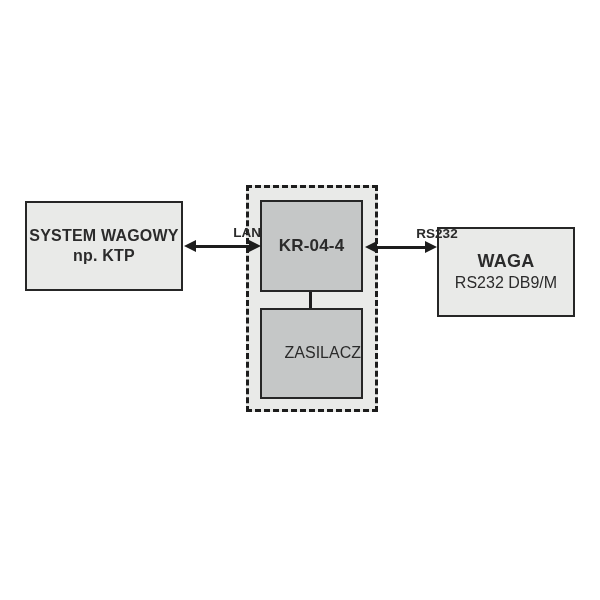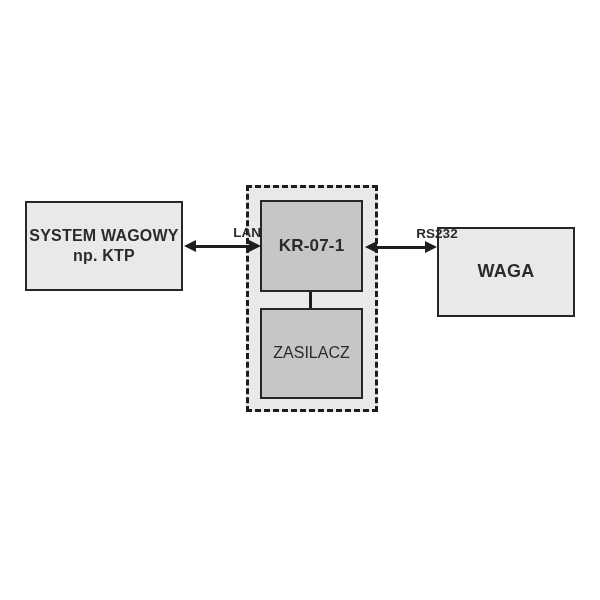--- a/index.html
+++ b/index.html
@@ -30,21 +30,21 @@
 
   .dashed-group{
     position:absolute;left:246px;top:185px;width:132px;height:227px;
     background:var(--box-light);
     border:3px dashed var(--line);
     z-index:1;
   }
 
   #box-system{left:25px;top:201px;width:158px;height:90px;z-index:2;}
   #box-kr{left:260px;top:200px;width:103px;height:92px;z-index:3;}
-  #box-zasilacz{left:260px;top:308px;width:103px;height:91px;z-index:3;}
+  #box-zasilacz{left:260px;top:308px;width:103px;height:91px;z-index:3;align-items:flex-end;}
   #box-waga{left:437px;top:198px;width:138px;height:90px;z-index:2;margin-top:29px;}
 
   .connector-v{
     position:absolute;left:309px;top:290px;width:3px;height:20px;
     background:var(--line);z-index:2;
   }
 
   .arrow{position:absolute;height:13px;z-index:4;}
   .arrow .shaft{
     position:absolute;left:9px;right:9px;top:5px;height:3px;background:var(--line);
@@ -75,31 +75,32 @@
 <div class="canvas">
 
   <div class="dashed-group"></div>
 
   <div class="node light" id="box-system">
     <div class="title">SYSTEM WAGOWY</div>
     <div class="title">np. KTP</div>
   </div>
 
   <div class="node medium small-title" id="box-kr">
-    <div class="title">KR-07-1</div>
+    <div class="title">KR-04-4</div>
   </div>
 
   <div class="connector-v"></div>
 
   <div class="node medium" id="box-zasilacz">
     <div class="subtitle">ZASILACZ</div>
   </div>
 
   <div class="node light" id="box-waga">
     <div class="title" style="font-size:18px;">WAGA</div>
+    <div class="subtitle">RS232 DB9/M</div>
   </div>
 
   <div class="arrow" id="arrow-lan">
     <div class="head-left"></div>
     <div class="shaft"></div>
     <div class="head-right"></div>
   </div>
   <div class="arrow-label" id="label-lan">LAN</div>
 
   <div class="arrow" id="arrow-rs232">

